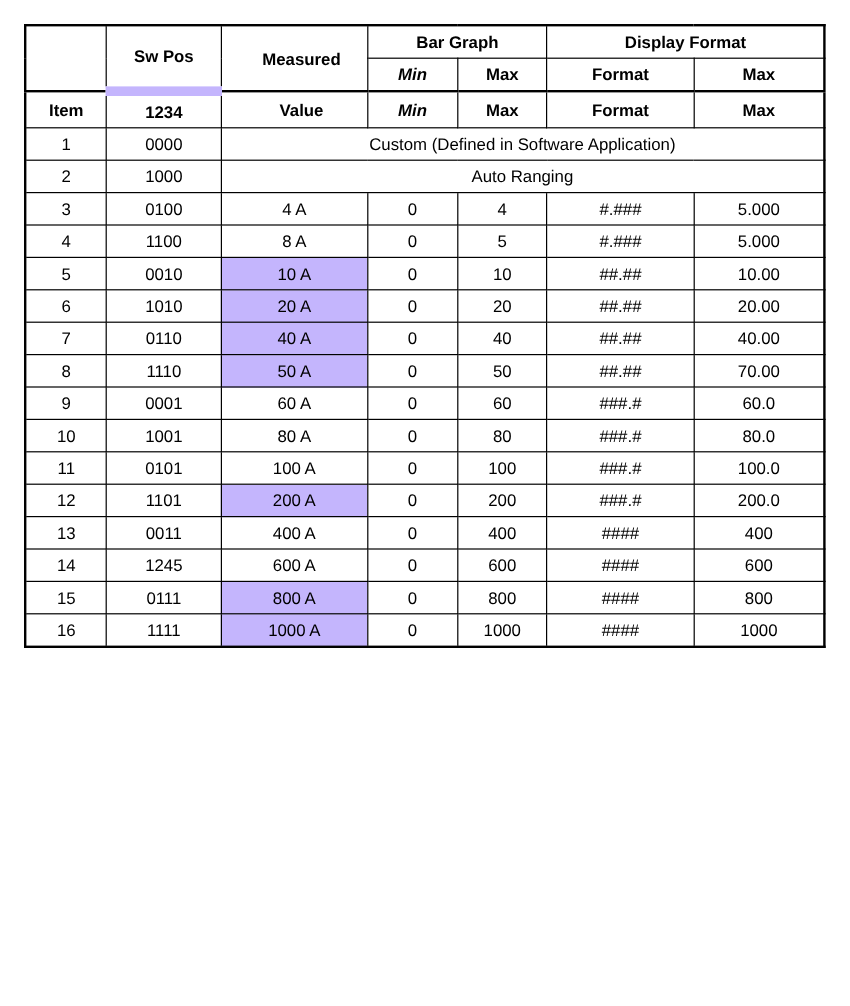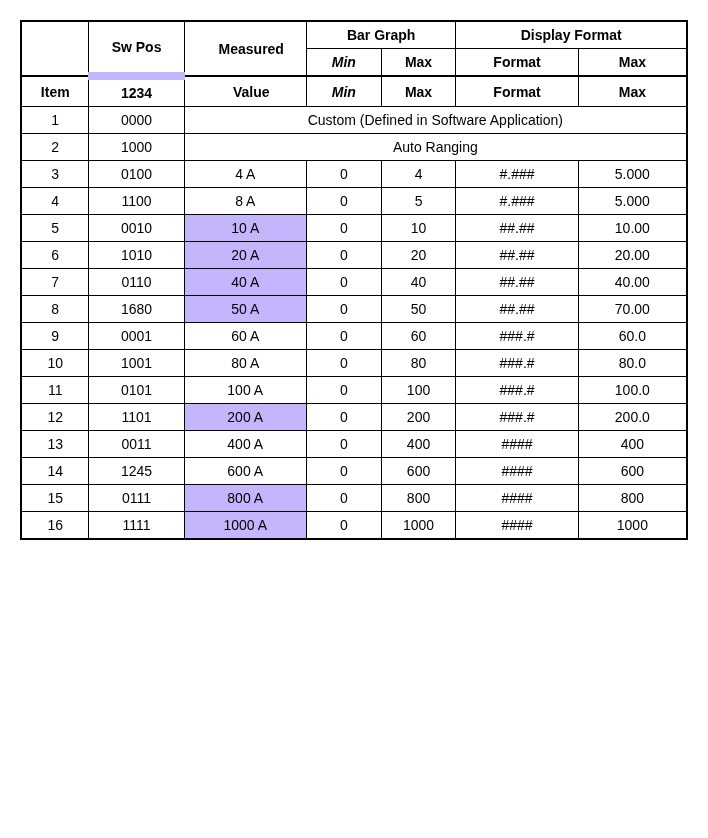--- a/index.html
+++ b/index.html
@@ -120,21 +120,21 @@
           <td>7</td>
           <td>0110</td>
           <td class="shaded">40 A</td>
           <td>0</td>
           <td>40</td>
           <td>##.##</td>
           <td>40.00</td>
         </tr>
         <tr>
           <td>8</td>
-          <td>1680</td>
+          <td>1110</td>
           <td class="shaded">50 A</td>
           <td>0</td>
           <td>50</td>
           <td>##.##</td>
           <td>70.00</td>
         </tr>
         <tr>
           <td>9</td>
           <td>0001</td>
           <td>60 A</td>

